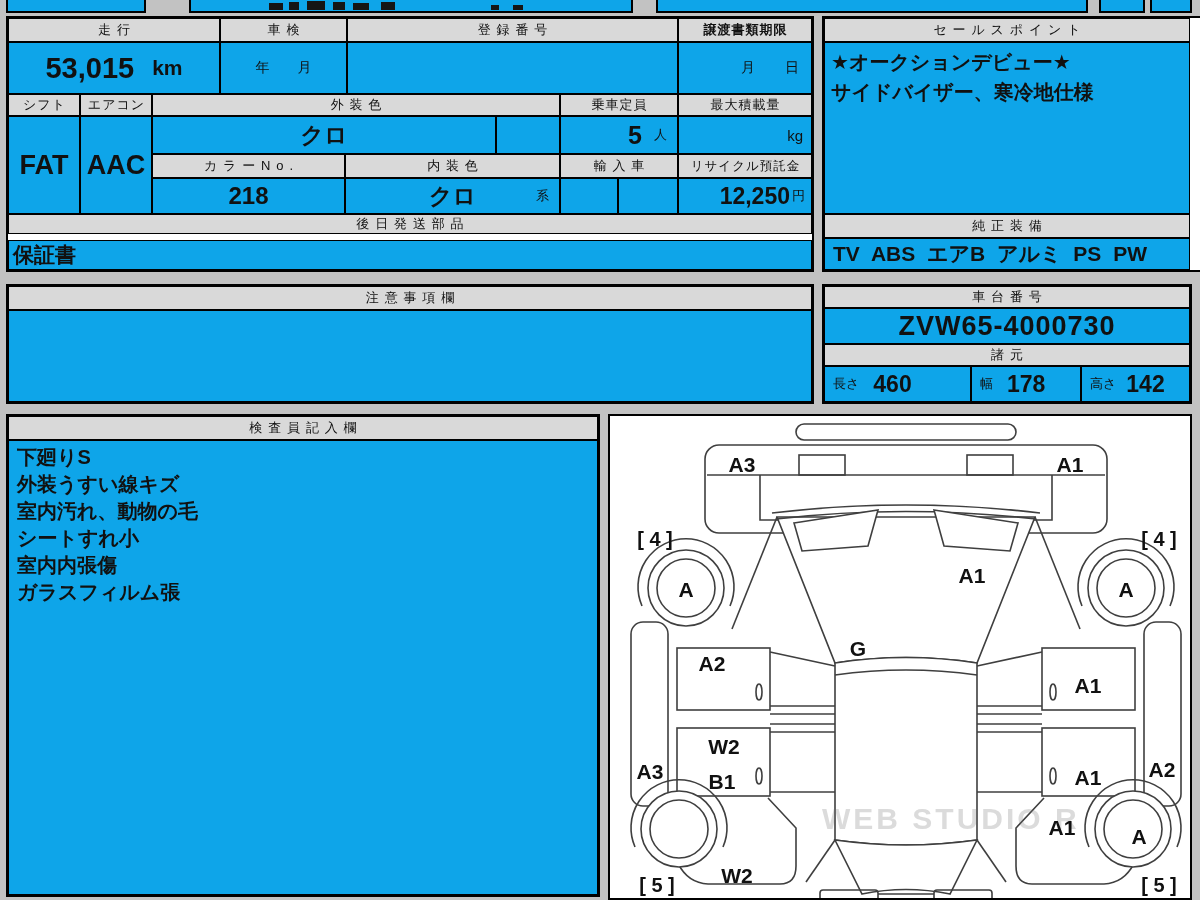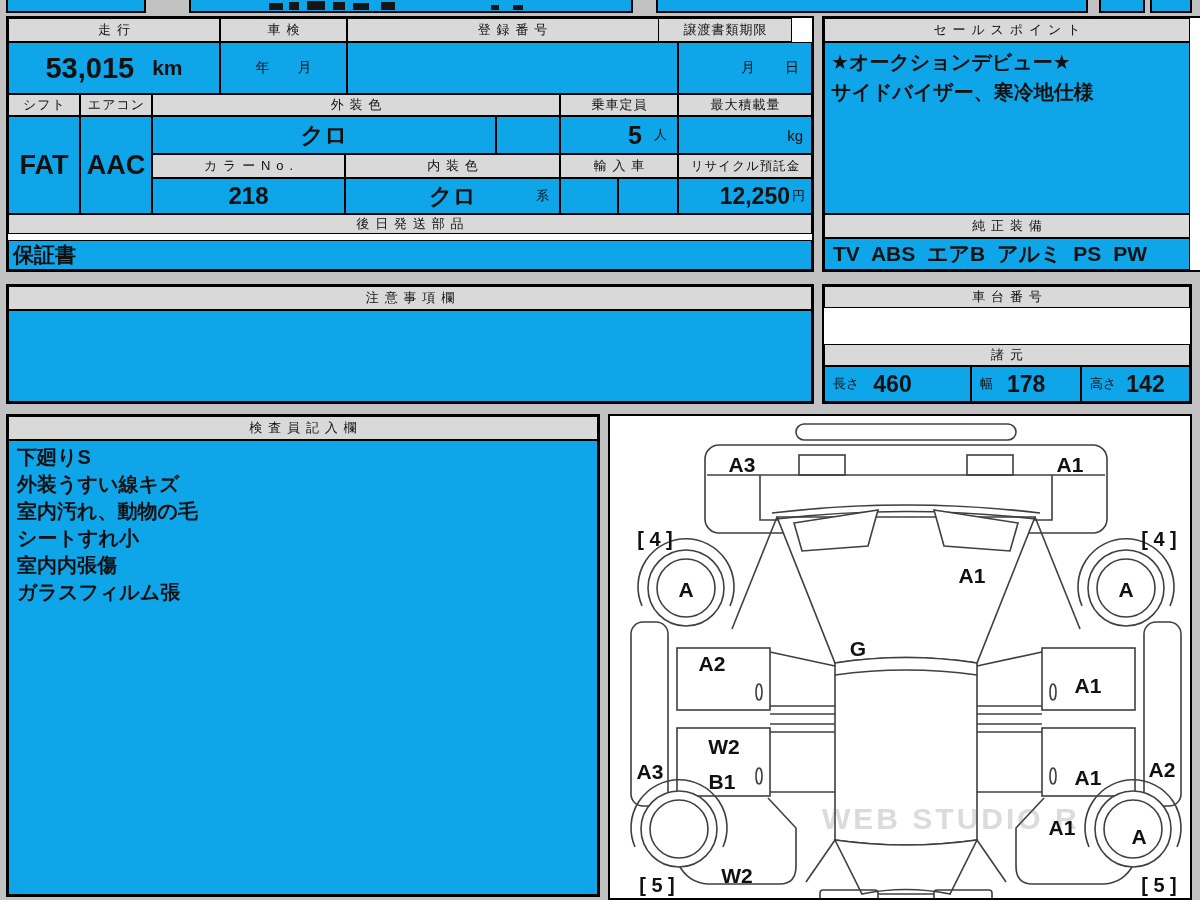--- a/index.html
+++ b/index.html
@@ -47,21 +47,21 @@
 
   <div class="cell hd" style="left:0;top:0;width:212px;height:24px;">
       <span>走行</span>
     </div>
   <div class="cell hd" style="left:212px;top:0;width:127px;height:24px;">
       <span>車検</span>
     </div>
   <div class="cell hd" style="left:339px;top:0;width:331px;height:24px;">
       <span>登録番号</span>
     </div>
-  <div class="cell hd tight" style="left:650px;top:0;width:134px;height:24px;">
+  <div class="cell hd tight" style="left:670px;top:0;width:134px;height:24px;font-weight:bold;">
       <span>譲渡書類期限</span>
     </div>
 
   <div class="cell val ctr" style="left:0;top:24px;width:212px;height:52px;">
     <span style="font-size:29px;">53,015</span>
     <span style="font-size:21px;margin-left:18px;">km</span>
   </div>
   <div class="cell val ctr" style="left:212px;top:24px;width:127px;height:52px;font-weight:normal;font-size:14px;gap:28px;">
     <span>年</span>
     <span>月</span>
@@ -164,20 +164,23 @@
       <span>注意事項欄</span>
     </div>
   <div class="cell val" style="left:0;top:24px;width:804px;height:92px;">
       <span></span>
     </div>
 </div>
 
 <div class="box" style="left:822px;top:284px;width:370px;height:120px;">
   <div class="cell hd" style="left:0;top:0;width:366px;height:22px;">
       <span>車台番号</span>
+    </div>
+  <div class="cell val ctr" style="left:0;top:22px;width:366px;height:36px;font-size:27px;letter-spacing:1px;">
+      <span>ZVW65-4000730</span>
     </div>
   <div class="cell hd" style="left:0;top:58px;width:366px;height:22px;">
       <span>諸元</span>
     </div>
   <div class="cell val" style="left:0;top:80px;width:147px;height:36px;padding-left:8px;">
     <span class="small">長さ</span>
     <span style="font-size:23px;margin-left:14px;">460</span>
   </div>
   <div class="cell val" style="left:147px;top:80px;width:110px;height:36px;padding-left:8px;">
     <span class="small">幅</span>

